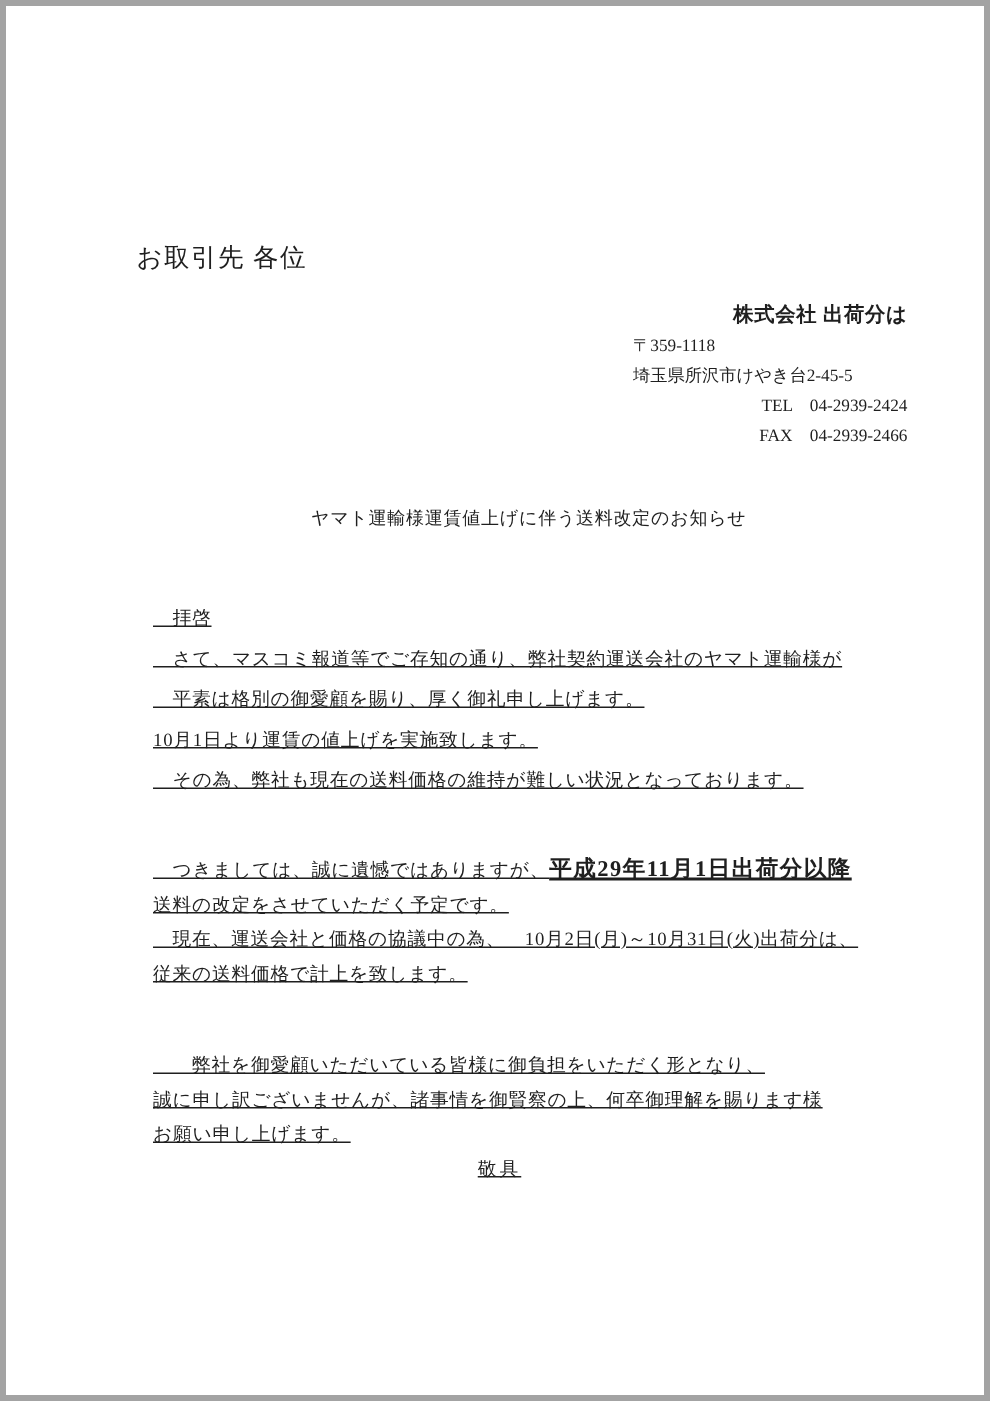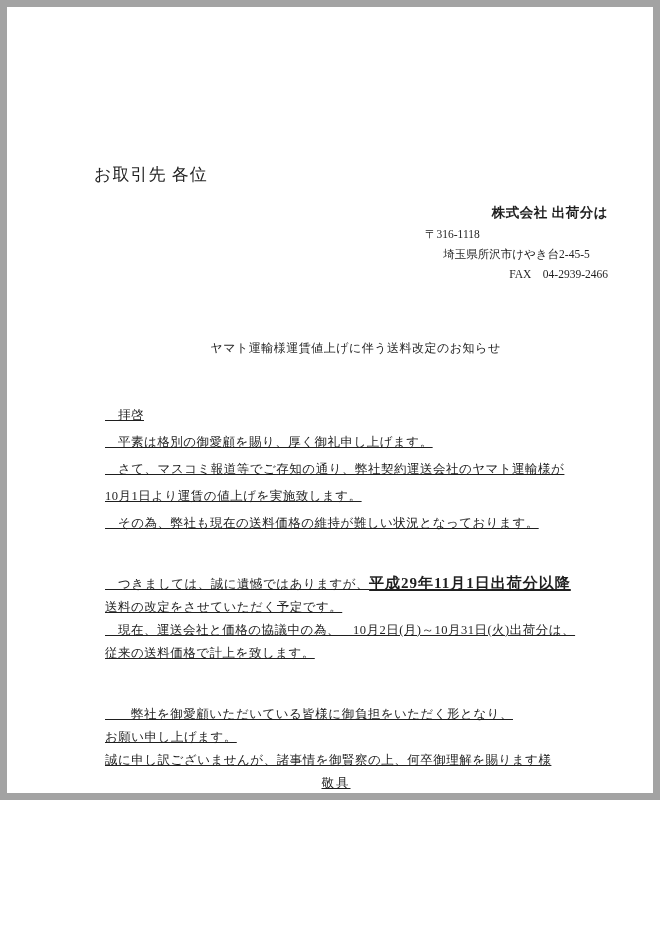--- a/index.html
+++ b/index.html
@@ -4,23 +4,23 @@
 <style>
   * { margin: 0; padding: 0; box-sizing: border-box; }
   html, body { background: #ffffff; }
   body {
     font-family: "Liberation Serif", "DejaVu Serif", serif;
     color: #1f1f1f;
   }
   .page {
     position: relative;
     width: 660px;
-    height: 800px;
+    height: 934px;
     background: #ffffff;
-    border: 7px solid #a3a3a3;
+    border: 4px solid #a3a3a3;
     overflow: hidden;
   }
   .line { white-space: pre; }
 
   
   .recipient {
     position: absolute;
     left: 87px;
     top: 155px;
     font-size: 17px;
@@ -38,21 +38,21 @@
     line-height: 20px;
   }
   .sender .company {
     font-size: 13.5px;
     font-weight: bold;
     line-height: 23px;
     text-align: right;
     letter-spacing: 0.5px;
   }
   .sender .postal  { text-align: left; }
-  .sender .addr    { text-align: center; }
+  .sender .addr    { text-align: left; }
   .sender .telfax  { text-align: right; }
 
   
   .doc-title {
     position: absolute;
     left: 97px;
     top: 330px;
     width: 503px;
     text-align: center;
     font-size: 12px;
@@ -90,46 +90,47 @@
 </style>
 </head>
 <body>
 
 <div class="page">
 
   <div class="recipient line">お取引先 各位</div>
 
   <div class="sender">
     <div class="company line">株式会社 出荷分は</div>
-    <div class="postal line">〒316-1118</div>
+    <div class="postal line">〒359-1118</div>
     <div class="addr line">埼玉県所沢市けやき台2-45-5</div>
+    <div class="telfax line">TEL　04-2939-2424</div>
     <div class="telfax line">FAX　04-2939-2466</div>
   </div>
 
   <div class="doc-title line">ヤマト運輸様運賃値上げに伴う送料改定のお知らせ</div>
 
   <div class="letter-body">
 
     <div class="para-1">
       <div class="line">　拝啓</div>
+      <div class="line">　さて、マスコミ報道等でご存知の通り、弊社契約運送会社のヤマト運輸様が</div>
       <div class="line">　平素は格別の御愛顧を賜り、厚く御礼申し上げます。</div>
-      <div class="line">　さて、マスコミ報道等でご存知の通り、弊社契約運送会社のヤマト運輸様が</div>
       <div class="line">10月1日より運賃の値上げを実施致します。</div>
       <div class="line">　その為、弊社も現在の送料価格の維持が難しい状況となっております。</div>
     </div>
 
     <div class="para-2">
       <div class="line"><span>　つきましては、誠に遺憾ではありますが、</span><span class="emphasis">平成29年11月1日出荷分以降</span></div>
       <div class="line">送料の改定をさせていただく予定です。</div>
       <div class="line">　現在、運送会社と価格の協議中の為、　10月2日(月)～10月31日(火)出荷分は、</div>
       <div class="line">従来の送料価格で計上を致します。</div>
     </div>
 
     <div class="para-3">
       <div class="line">　　弊社を御愛顧いただいている皆様に御負担をいただく形となり、</div>
+      <div class="line">誠に申し訳ございませんが、諸事情を御賢察の上、何卒御理解を賜ります様</div>
       <div class="line">お願い申し上げます。</div>
-      <div class="line">誠に申し訳ございませんが、諸事情を御賢察の上、何卒御理解を賜ります様</div>
       <div class="line closing-line">敬具</div>
     </div>
 
   </div>
 
 </div>
 
 </body></html>

